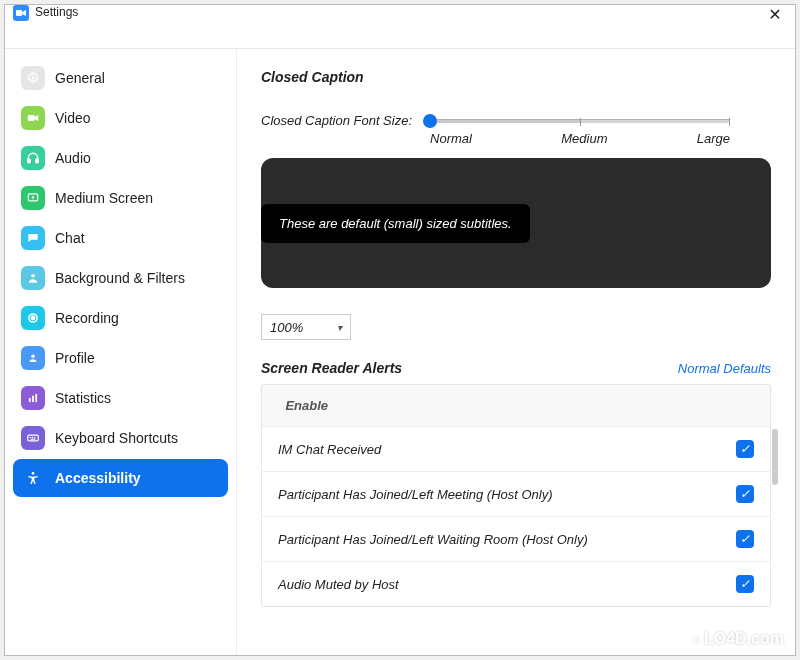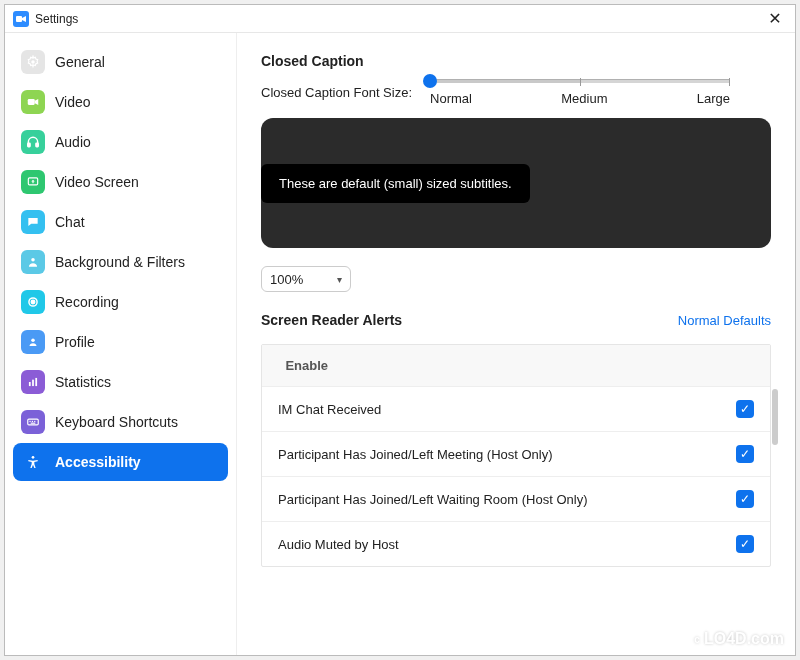--- a/index.html
+++ b/index.html
@@ -15,23 +15,23 @@
   }
   .window {
     position: absolute;
     left: 4px; top: 4px; right: 4px; bottom: 4px;
     background: #fff;
     border: 1px solid #bbb;
     display: flex;
     flex-direction: column;
   }
   .titlebar {
-    height: 28px;
+    height: 44px;
     display: flex;
-    align-items: center;
+    align-items: flex-start;
     padding: 0 8px;
     border-bottom: 1px solid #e7e7e7;
   }
   .titlebar .app-icon {
     width: 16px; height: 16px;
     background: #2d8cff;
     border-radius: 3px;
     margin-right: 6px;
     display: flex; align-items: center; justify-content: center;
   }
@@ -72,25 +72,26 @@
   .sidebar-item.active {
     background: #0e72ed;
     color: #fff;
     font-weight: 600;
   }
   .main {
     flex: 1;
     padding: 20px 24px 0 24px;
     overflow: hidden;
     position: relative;
+    font-style: italic;
   }
   .section-title { font-weight: 700; font-size: 14px; margin-bottom: 10px; }
   .cc-row { display: flex; align-items: center; margin-bottom: 12px; }
   .cc-label { font-size: 13px; margin-right: 18px; }
-  .slider-wrap { flex: 1; max-width: 300px; }
+  .slider-wrap { flex: 1; max-width: 300px; margin-top: 24px; }
   .slider-track {
     position: relative;
     height: 4px;
     background: linear-gradient(to right, #c9c9c9 0 50%, #d5d5d5 50% 100%);
     border-top: 1px solid #b0b0b0;
   }
   .slider-track::before, .slider-track::after, .slider-track .tick-mid {
     content: ""; position: absolute; top: -2px; width: 1px; height: 8px; background: #999;
   }
   .slider-track::before { left: 0; }
@@ -109,25 +110,26 @@
     margin-bottom: 18px;
   }
   .preview .subtitle {
     background: #000; color: #fff; font-size: 13px;
     padding: 12px 18px; border-radius: 6px;
   }
   .chat-size { margin-bottom: 20px; }
   .select {
     display: inline-flex; align-items: center; justify-content: space-between;
     width: 90px; height: 26px;
-    border: 1px solid #ccc; border-radius: 6px;
+    border: 1px solid #ccc; border-radius: 0;
     padding: 0 8px; font-size: 13px; cursor: pointer;
+    margin-top: 8px;
   }
   .select .chev { font-size: 10px; color: #555; }
-  .alerts-head { display: flex; align-items: baseline; margin-bottom: 16px; }
+  .alerts-head { display: flex; align-items: baseline; margin-bottom: 8px; }
   .restore { margin-left: auto; color: #0e72ed; font-size: 13px; cursor: pointer; }
   .alerts-table {
     border: 1px solid #e5e5e5; border-radius: 2px;
     position: relative;
   }
   .alerts-row {
     display: flex; align-items: center;
     padding: 13px 16px;
     border-top: 1px solid #eee;
     font-size: 13px;
@@ -201,21 +203,21 @@
         <span>Audio</span>
       </div>
 
       <div class="sidebar-item">
         <span class="icon" style="background:#2ec770">
           <svg width="14" height="14" viewBox="0 0 24 24" fill="#fff">
               <rect x="4" y="5" width="16" height="12" rx="2" fill="none" stroke="#fff" stroke-width="2"></rect>
               <path d="M12 8l-3 3h2v3h2v-3h2z"></path>
             </svg>
         </span>
-        <span>Video Screen</span>
+        <span>Medium Screen</span>
       </div>
 
       <div class="sidebar-item">
         <span class="icon" style="background:#34c0f0">
           <svg width="14" height="14" viewBox="0 0 24 24" fill="#fff">
               <path d="M4 5h16v10H9l-5 4V5z"></path>
             </svg>
         </span>
         <span>Chat</span>
       </div>

